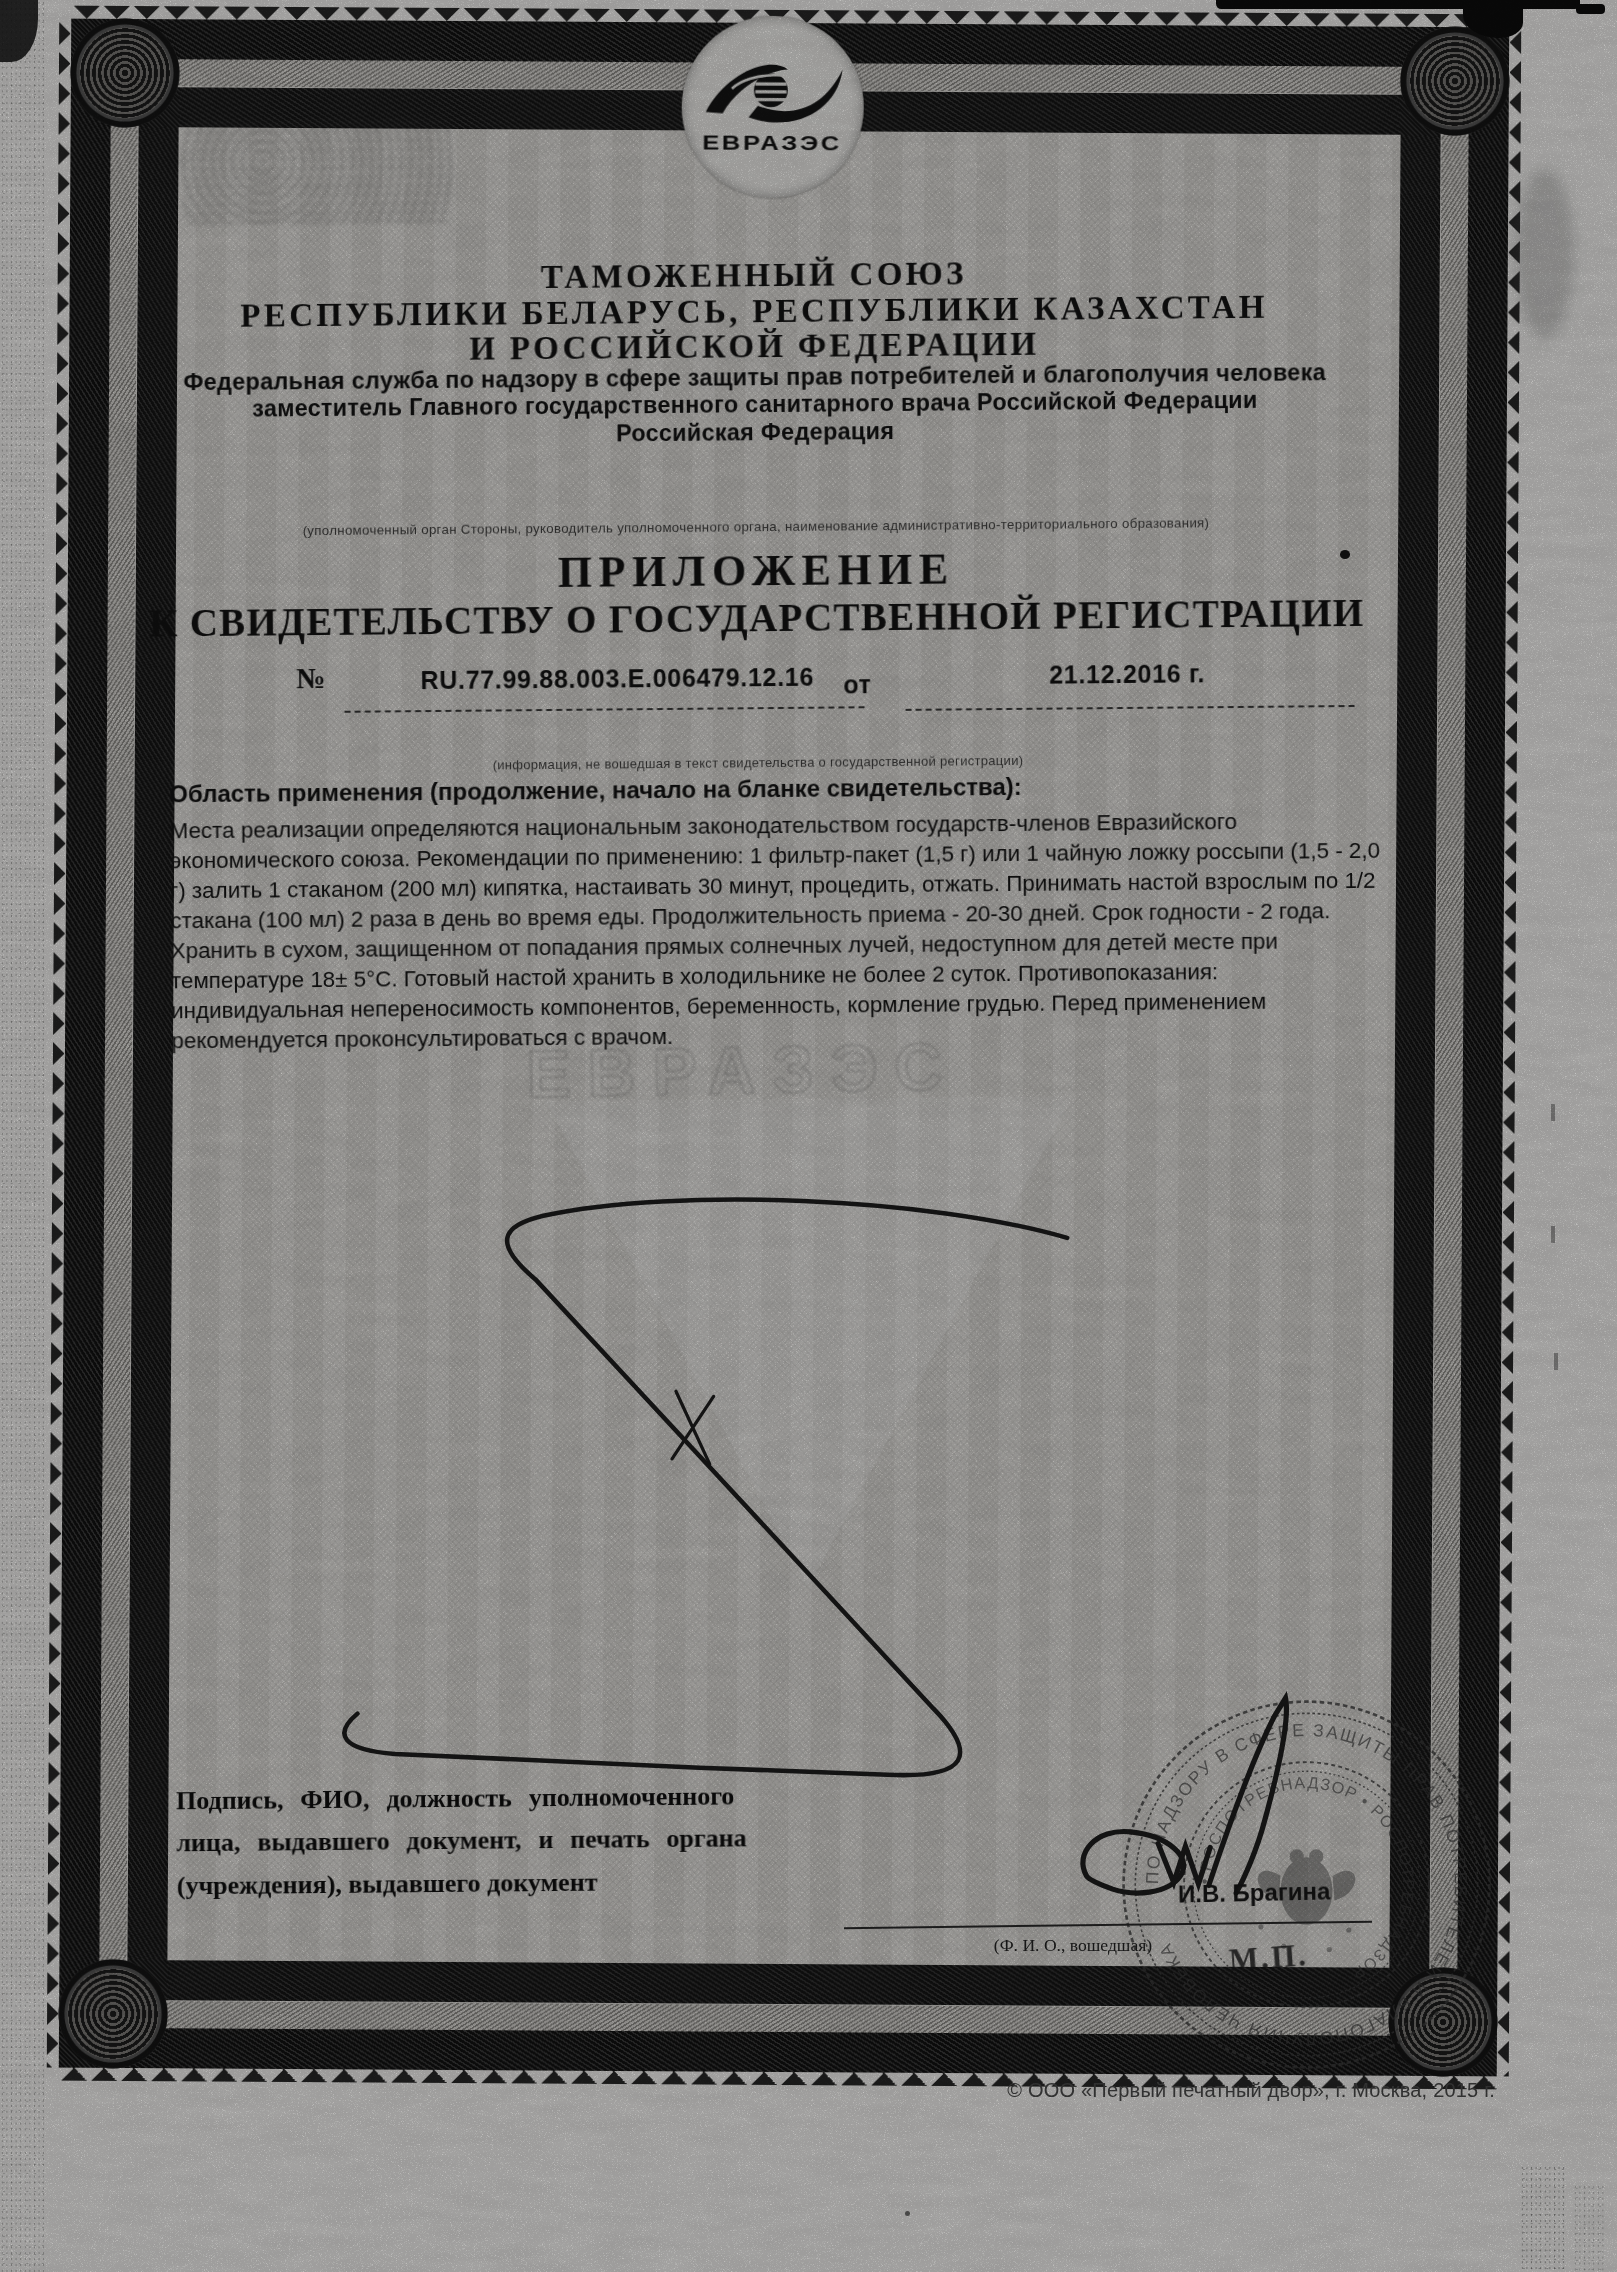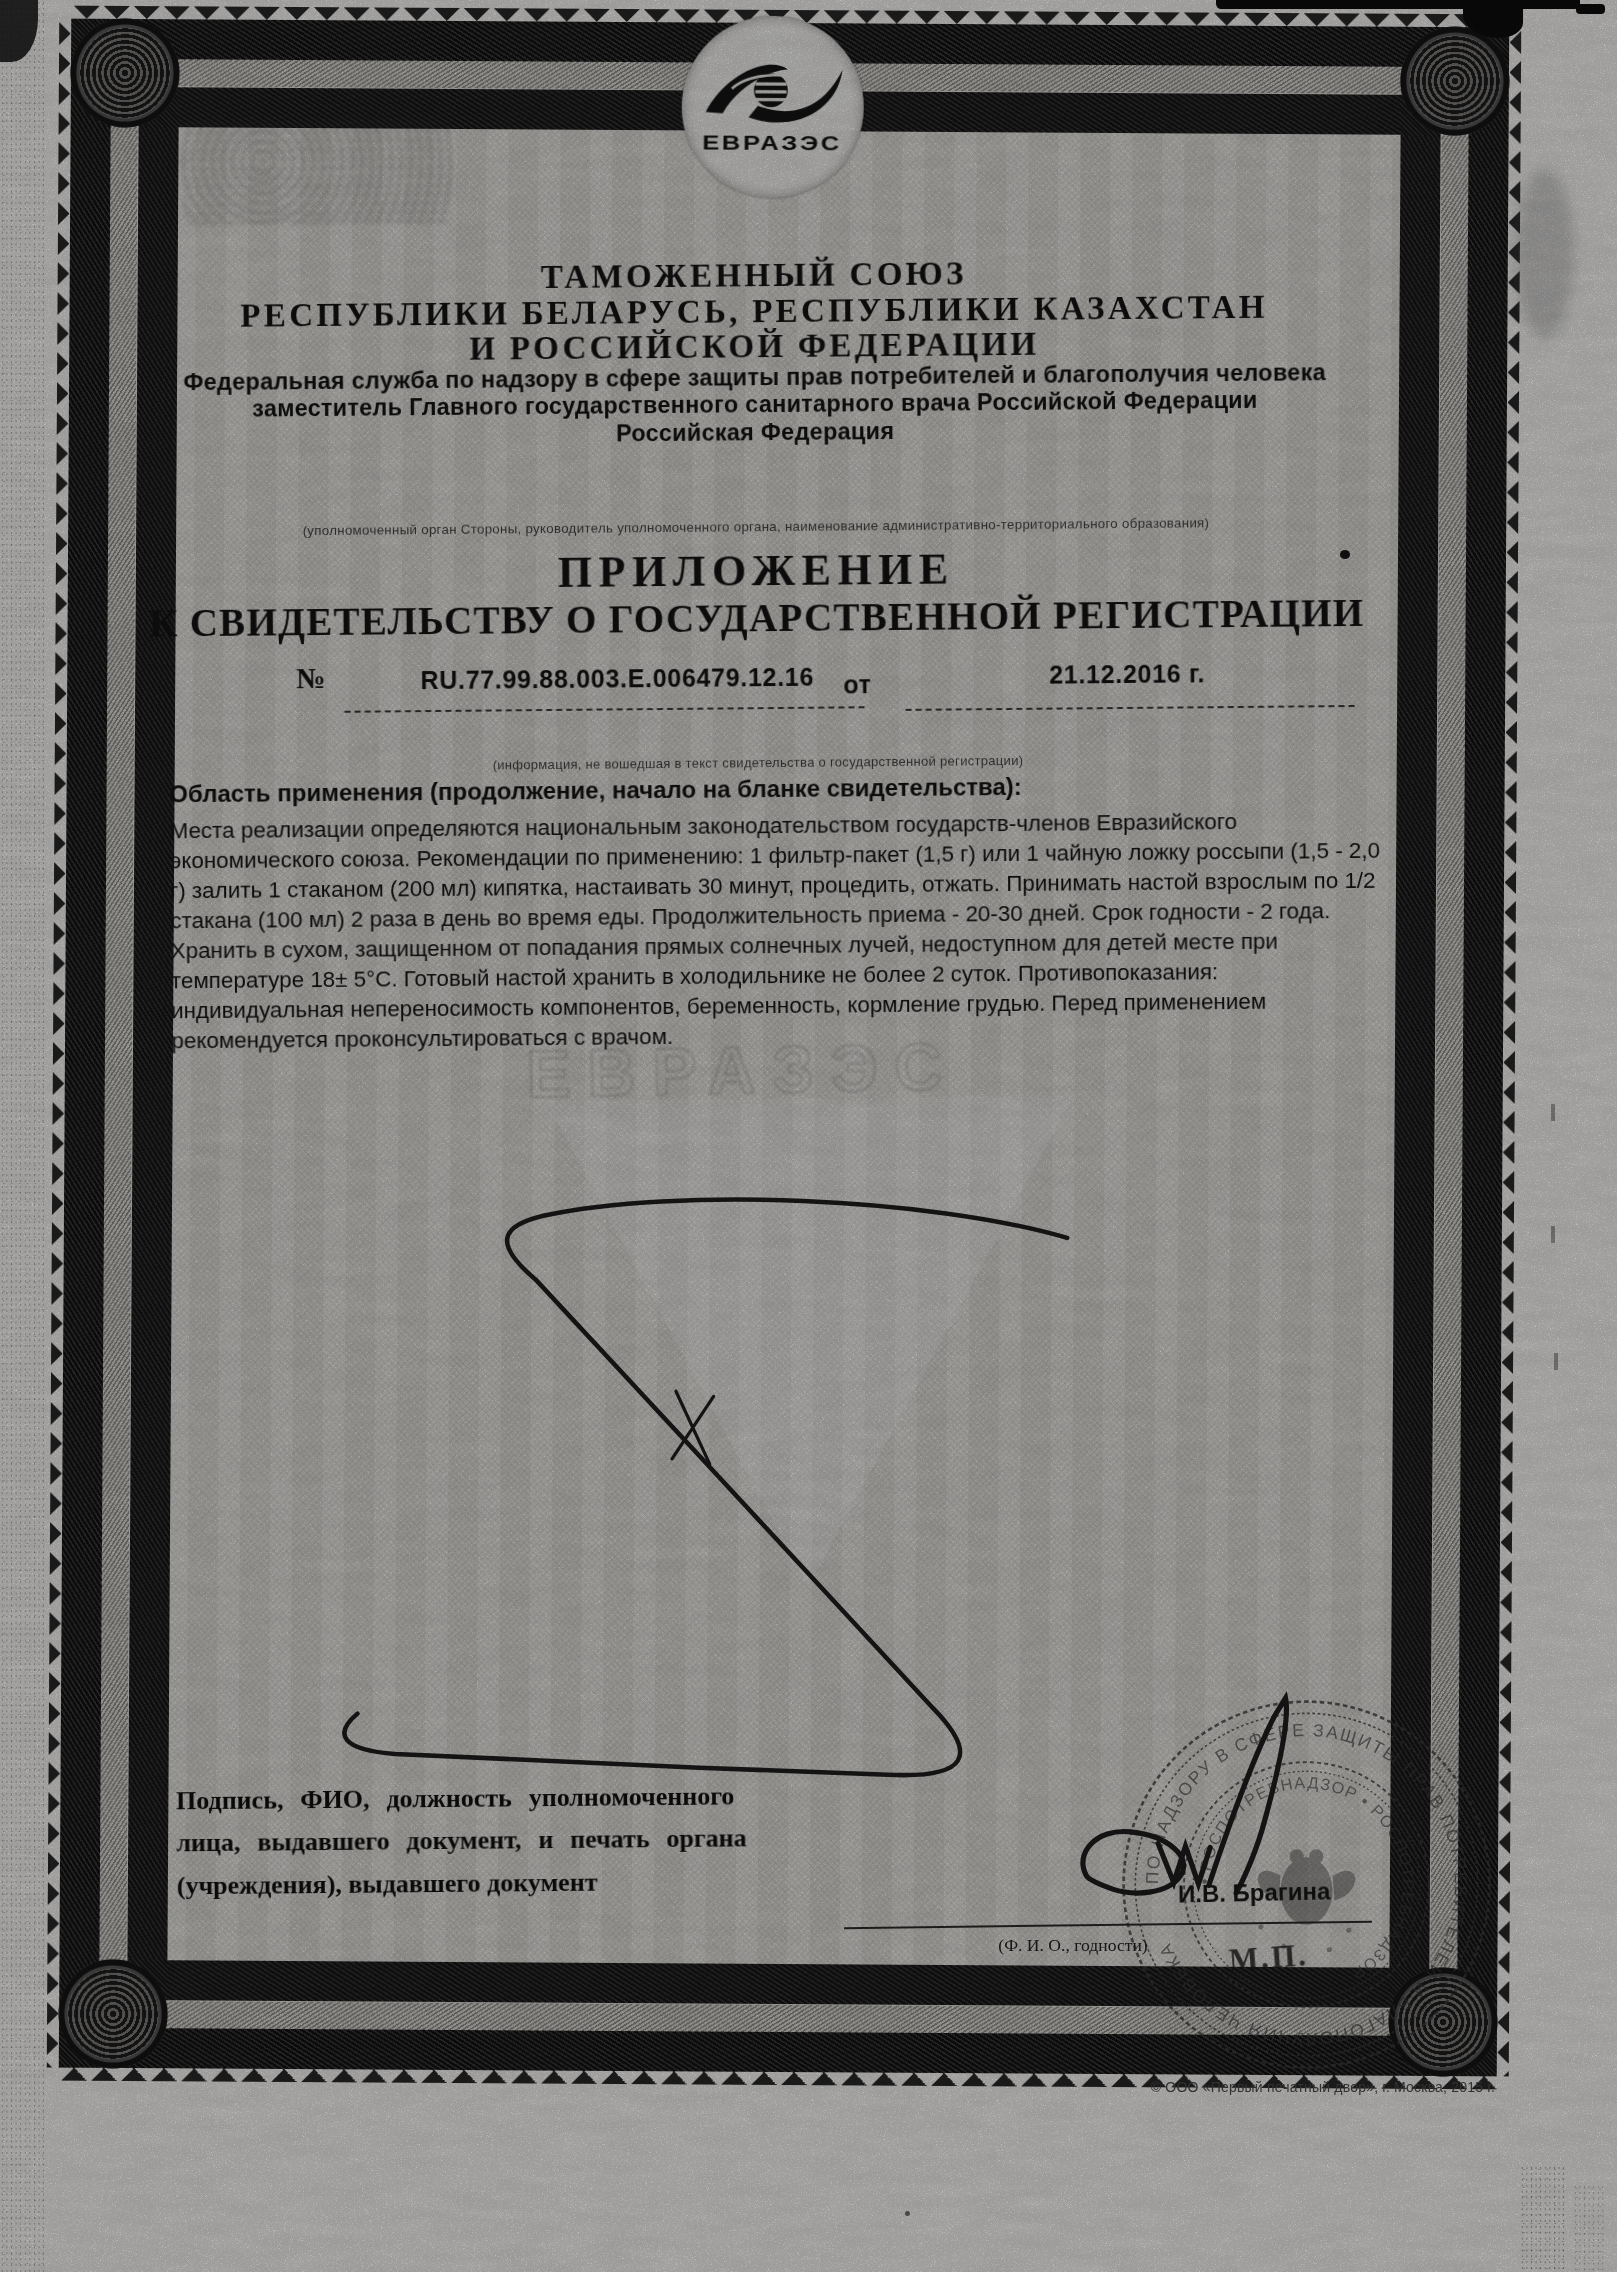--- a/index.html
+++ b/index.html
@@ -66,21 +66,21 @@
 
   
   .sigline{left:844px;top:1924px;width:528px;height:2px;background:#2a2a2a;transform:rotate(-.7deg);}
   .fio{left:956px;top:1935px;width:234px;text-align:center;font-family:"Liberation Serif",serif;
       font-size:17.6px;color:#222;filter:blur(0.3px);}
   .signer{left:1178px;top:1879px;font-size:24px;font-weight:600;transform:rotate(-1.2deg);color:#161616;
       filter:blur(0.3px);}
   .mp{left:1229px;top:1940px;font-family:"Liberation Serif",serif;font-weight:bold;font-size:31px;
       color:rgba(25,25,25,.82);transform:rotate(-4deg);letter-spacing:2.6px;filter:blur(0.4px);}
   .stamp{left:1121px;top:1699px;width:371px;height:371px;opacity:.8;filter:blur(0.4px);z-index:2;}
-  .footer{left:975px;top:2079px;width:520px;text-align:right;font-size:14px;color:#4b4b4b;
+  .footer{left:975px;top:2079px;width:520px;text-align:right;font-size:20px;color:#4b4b4b;
       letter-spacing:0.2px;filter:blur(0.3px);}
 
   
   .artifact{background:#0c0c0c;}
   .noisecol{background-image:radial-gradient(rgba(20,20,20,.55) 0.7px,transparent 1px),
       radial-gradient(rgba(40,40,40,.4) 0.7px,transparent 1px);
       background-size:4.6px 5.9px,7.8px 9px;filter:blur(0.3px);}
   .speck{background:#161616;border-radius:50%;}
   .tick{background:rgba(60,60,60,.45);}
   .ghost-stamp{left:190px;top:116px;width:270px;height:104px;border-radius:9px;opacity:.5;
@@ -201,21 +201,21 @@
       <g stroke-width="8">
         <path d="M 1672 2886 C 1652 2852 1686 2812 1740 2818 C 1796 2824 1836 2856 1816 2886 C 1798 2912 1748 2918 1712 2906 C 1690 2898 1676 2892 1672 2886"></path>
         <path d="M 1782 2836 L 1806 2896 L 1824 2840 L 1844 2898 L 1862 2842"></path>
         <path d="M 1860 2900 C 1890 2810 1930 2700 1962 2638 L 1978 2612 C 1984 2642 1968 2720 1946 2800 C 1934 2846 1914 2890 1902 2912"></path>
       </g>
     </g>
   </svg>
 
   <div class="abs signer z5">И.В. Брагина</div>
   <div class="abs sigline z5"></div>
-  <div class="abs fio z5">(Ф. И. О., годности)</div>
+  <div class="abs fio z5">(Ф. И. О., вошедшая)</div>
   <div class="abs mp z5">М.П.</div>
 
   <div class="abs footer z5">© ООО «Первый печатный двор», г. Москва, 2015 г.</div>
 
   <div class="abs artifact z6" style="left:1216px;top:0;width:364px;height:8.5px;border-radius:0 0 5.2px 5.2px;"></div>
   <div class="abs artifact z6" style="left:1463px;top:0;width:60px;height:38px;border-radius:0 0 40% 60%;"></div>
   <div class="abs artifact z6" style="left:1576px;top:3.9px;width:29px;height:10.4px;border-radius:3.9px;"></div>
   <div class="abs artifact z6" style="left:0;top:0;width:38px;height:62px;border-radius:0 0 70% 0;opacity:.85;"></div>
   <div class="abs noisecol z6" style="left:0;top:0;width:44px;height:2273px;opacity:.55;"></div>
   <div class="abs noisecol z6" style="left:1520px;top:2165px;width:46px;height:108px;opacity:.7;"></div>

